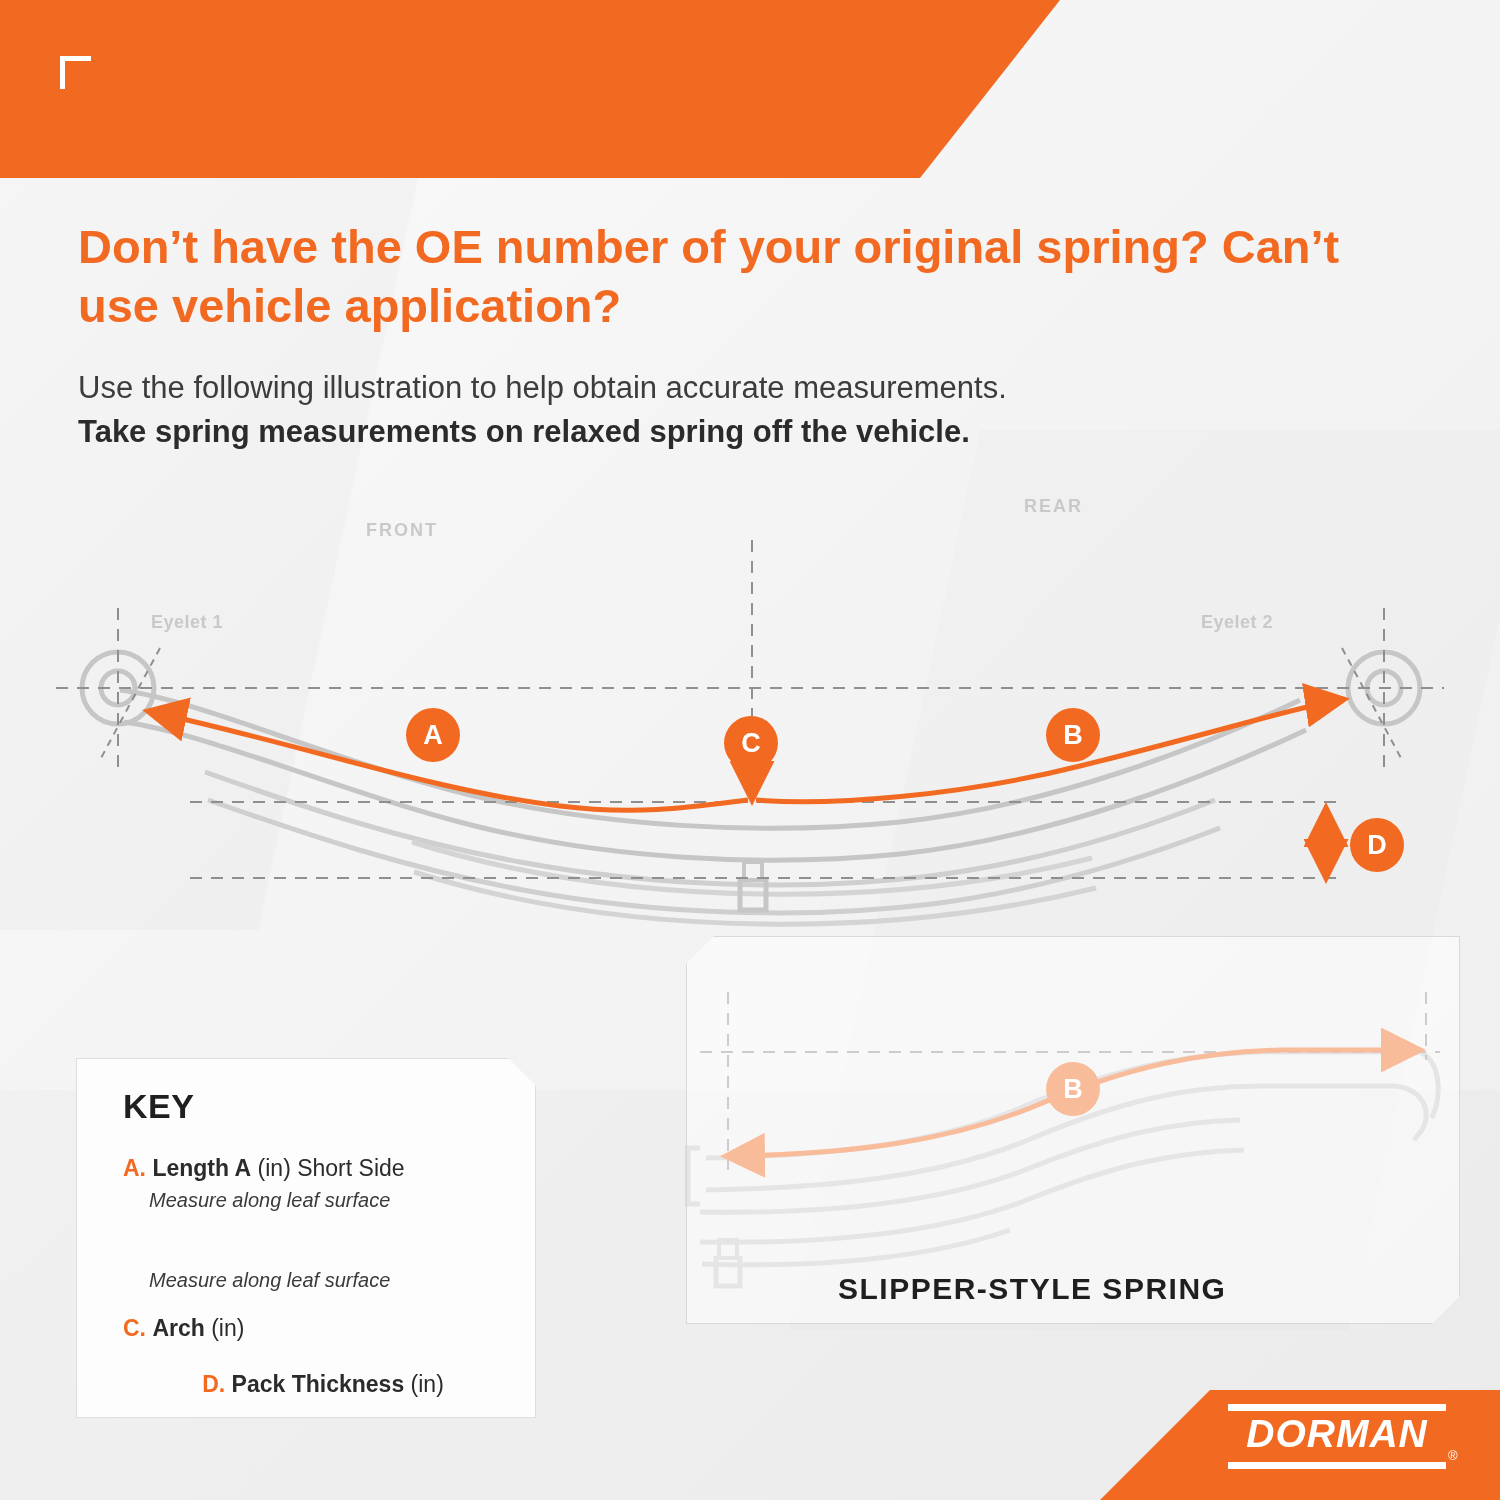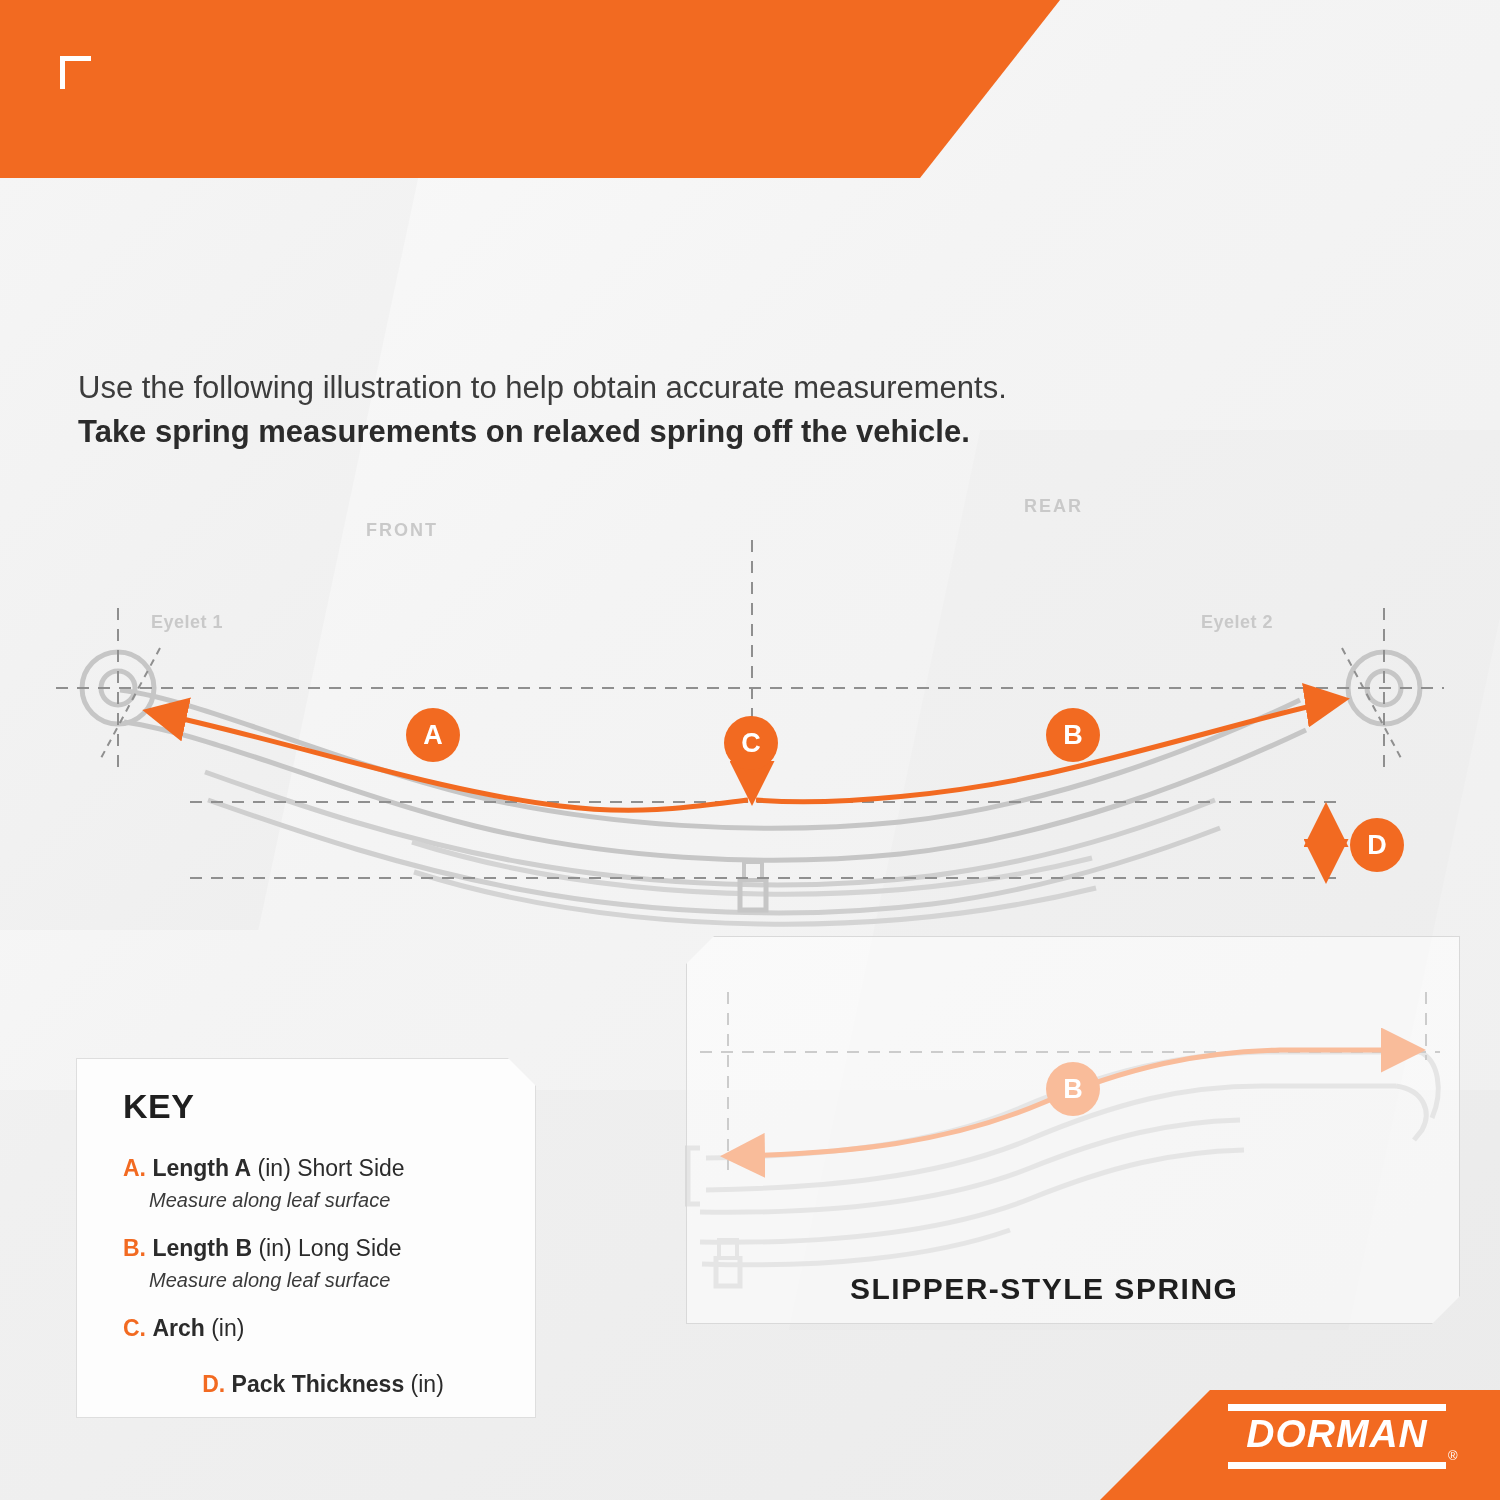--- a/index.html
+++ b/index.html
@@ -166,21 +166,20 @@
     clip-path: polygon(28px 0, 774px 0, 774px 360px, 746px 388px, 0 388px, 0 28px);
     box-sizing: border-box;
   }
   #slipper-title {
     position: absolute;
     left: 838px; top: 1272px;
     font-size: 30px;
     font-weight: bold;
     letter-spacing: 1.5px;
     color: #1f1f1f;
-    margin-left: 12px;
   }
 
   
   #footer-wedge {
     position: absolute;
     left: 1100px; top: 1390px;
     width: 400px; height: 110px;
     background: #f26a21;
     clip-path: polygon(110px 0, 400px 0, 400px 110px, 0 110px);
   }
@@ -220,20 +219,21 @@
 
 <div id="page">
 
   <div class="bg-shape s1"></div>
   <div class="bg-shape s2"></div>
   <div class="bg-shape s3"></div>
 
   <div id="header-band-inner"></div>
   <div id="header-corner"></div>
 
+  <div id="headline">Don’t have the OE number of your original spring? Can’t use vehicle application?</div>
   <div id="subline1">Use the following illustration to help obtain accurate measurements.</div>
   <div id="subline2">Take spring measurements on relaxed spring off the vehicle.</div>
 
   <svg width="1500" height="1500" viewBox="0 0 1500 1500">
     <defs>
       <marker id="arrow-orange-end" markerWidth="9" markerHeight="9" refX="7" refY="4.5" orient="auto">
         <path d="M0,0 L9,4.5 L0,9 z" fill="#f26a21"></path>
       </marker>
       <marker id="arrow-orange-start" markerWidth="9" markerHeight="9" refX="2" refY="4.5" orient="auto">
         <path d="M9,0 L0,4.5 L9,9 z" fill="#f26a21"></path>
@@ -318,25 +318,20 @@
   <div id="key-box">
     <div id="key-title">KEY</div>
 
     <div class="key-row" id="key-row-a">
       <span class="key-letter">A.</span>
       <span class="key-main">Length A</span>
       <span class="key-unit">(in) Short Side</span>
     </div>
     <div class="key-note" id="key-note-a">Measure along leaf surface</div>
 
-    <div class="key-row" id="key-row-b">
-      <span class="key-letter">B.</span>
-      <span class="key-main">Length B</span>
-      <span class="key-unit">(in) Long Side</span>
-    </div>
     <div class="key-note" id="key-note-b">Measure along leaf surface</div>
 
     <div class="key-row" id="key-row-c">
       <span class="key-letter">C.</span>
       <span class="key-main">Arch</span>
       <span class="key-unit">(in)</span>
     </div>
 
     <div class="key-row" id="key-row-d">
       <span class="key-letter">D.</span>

